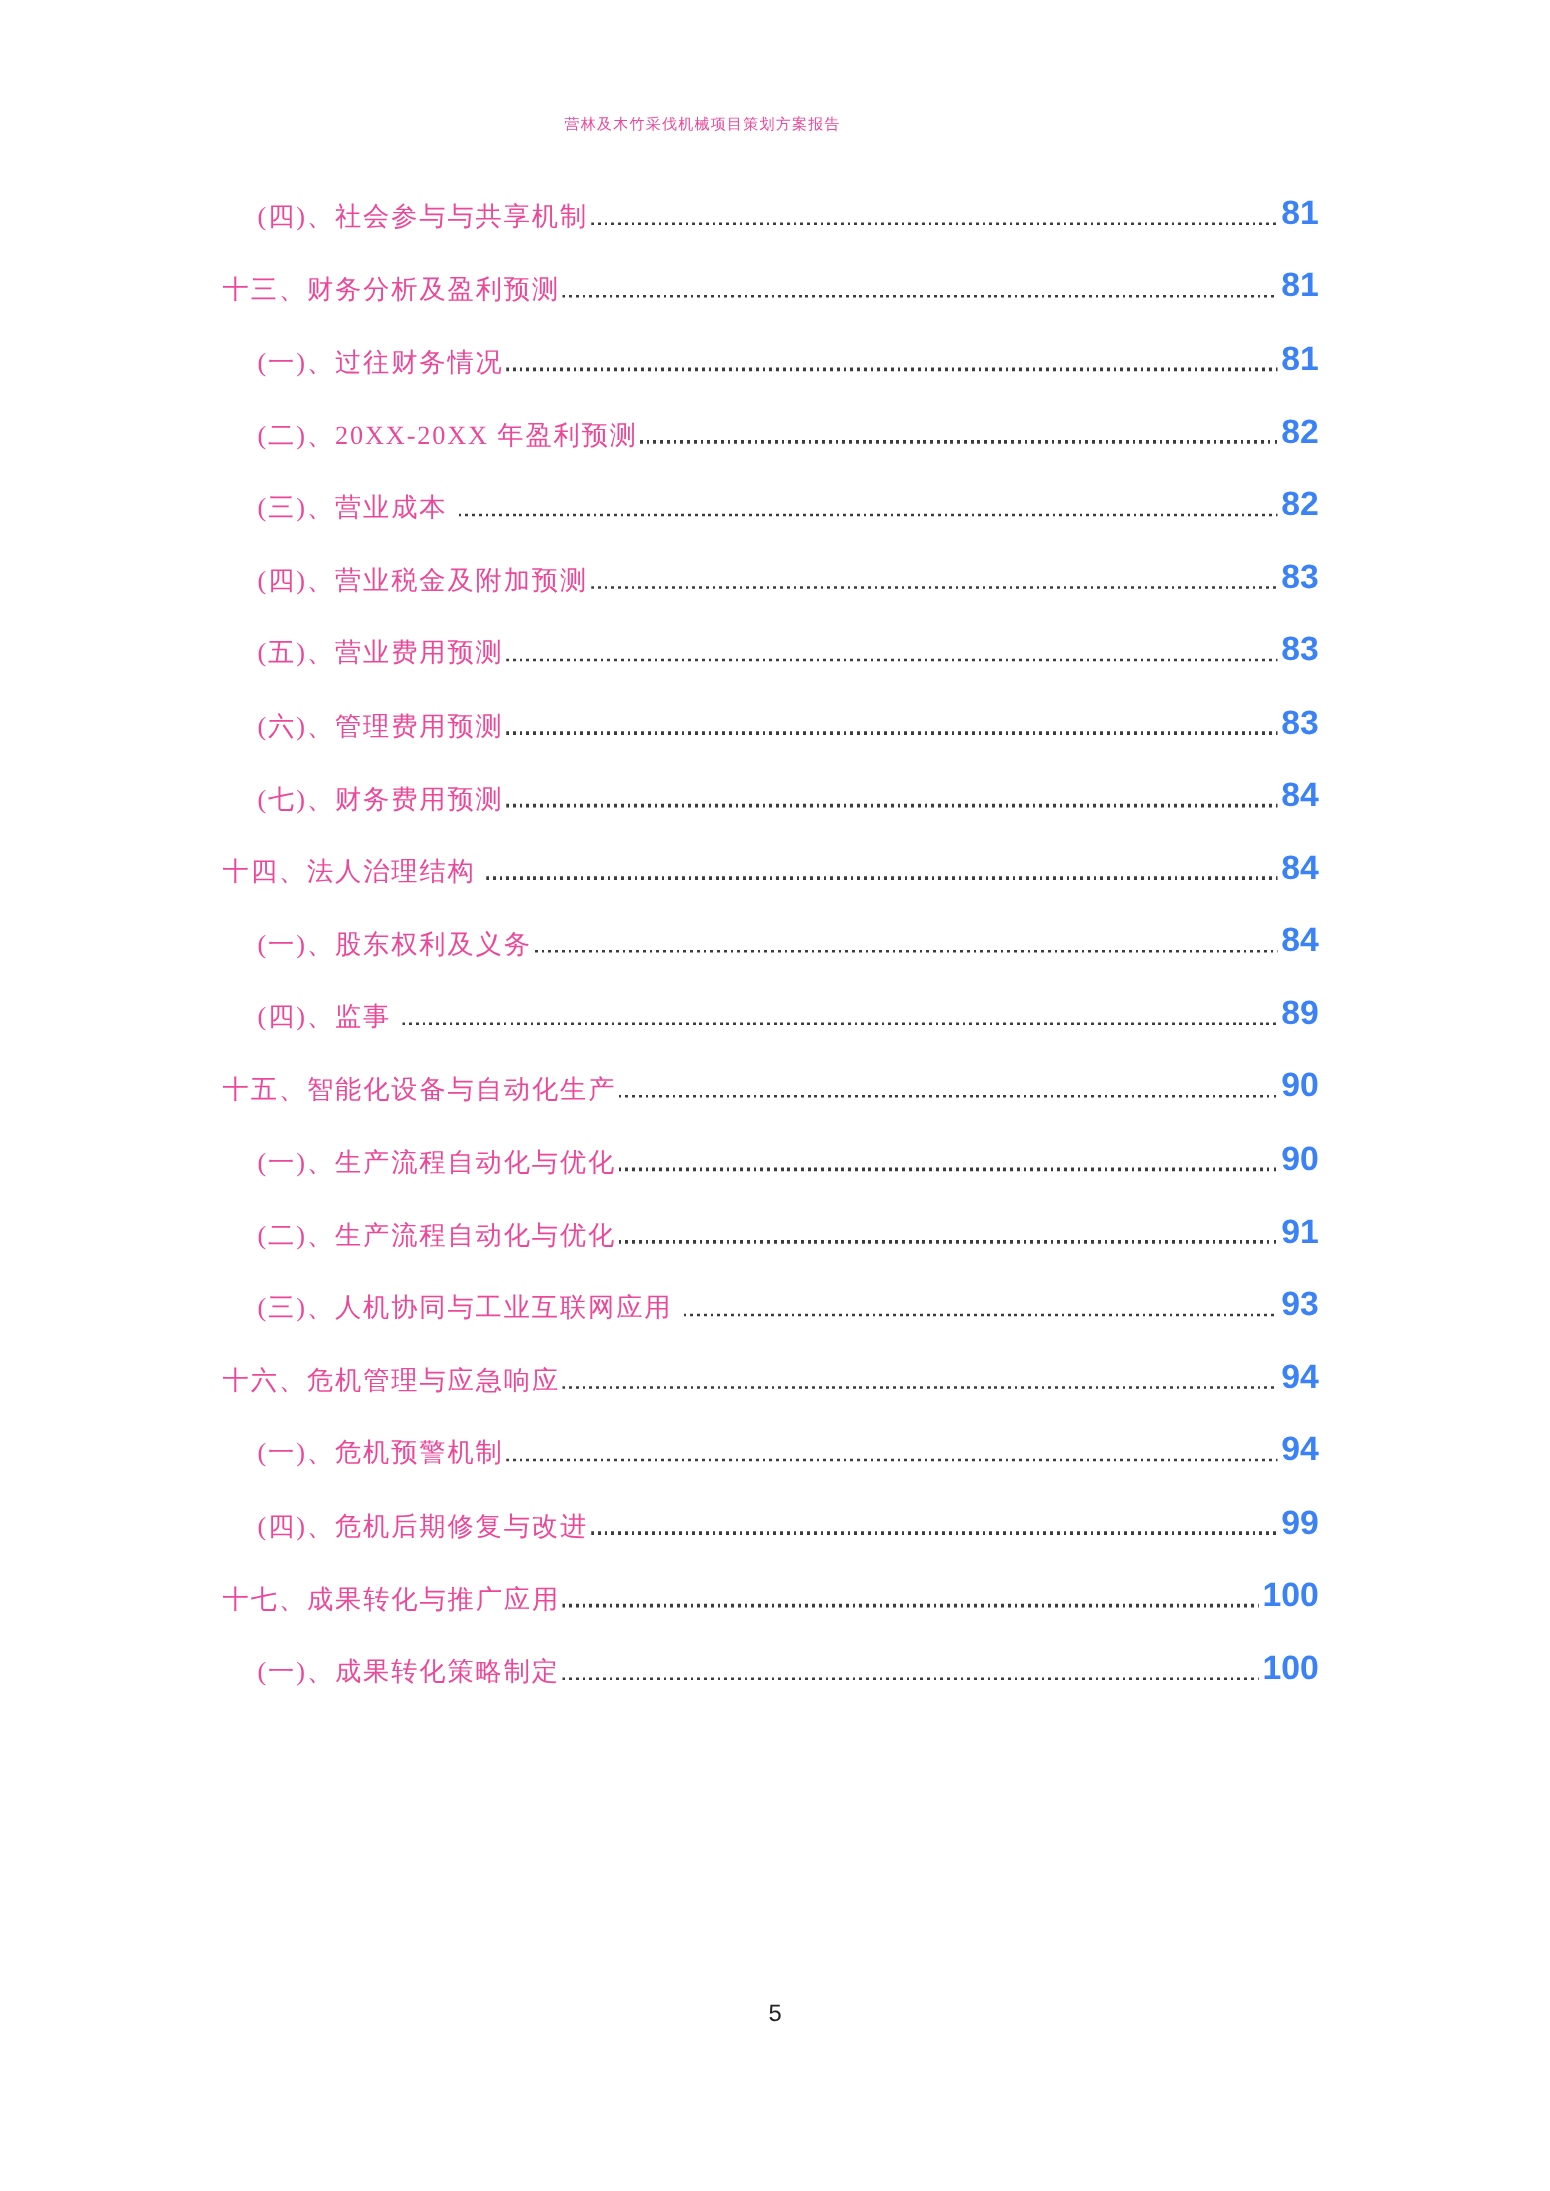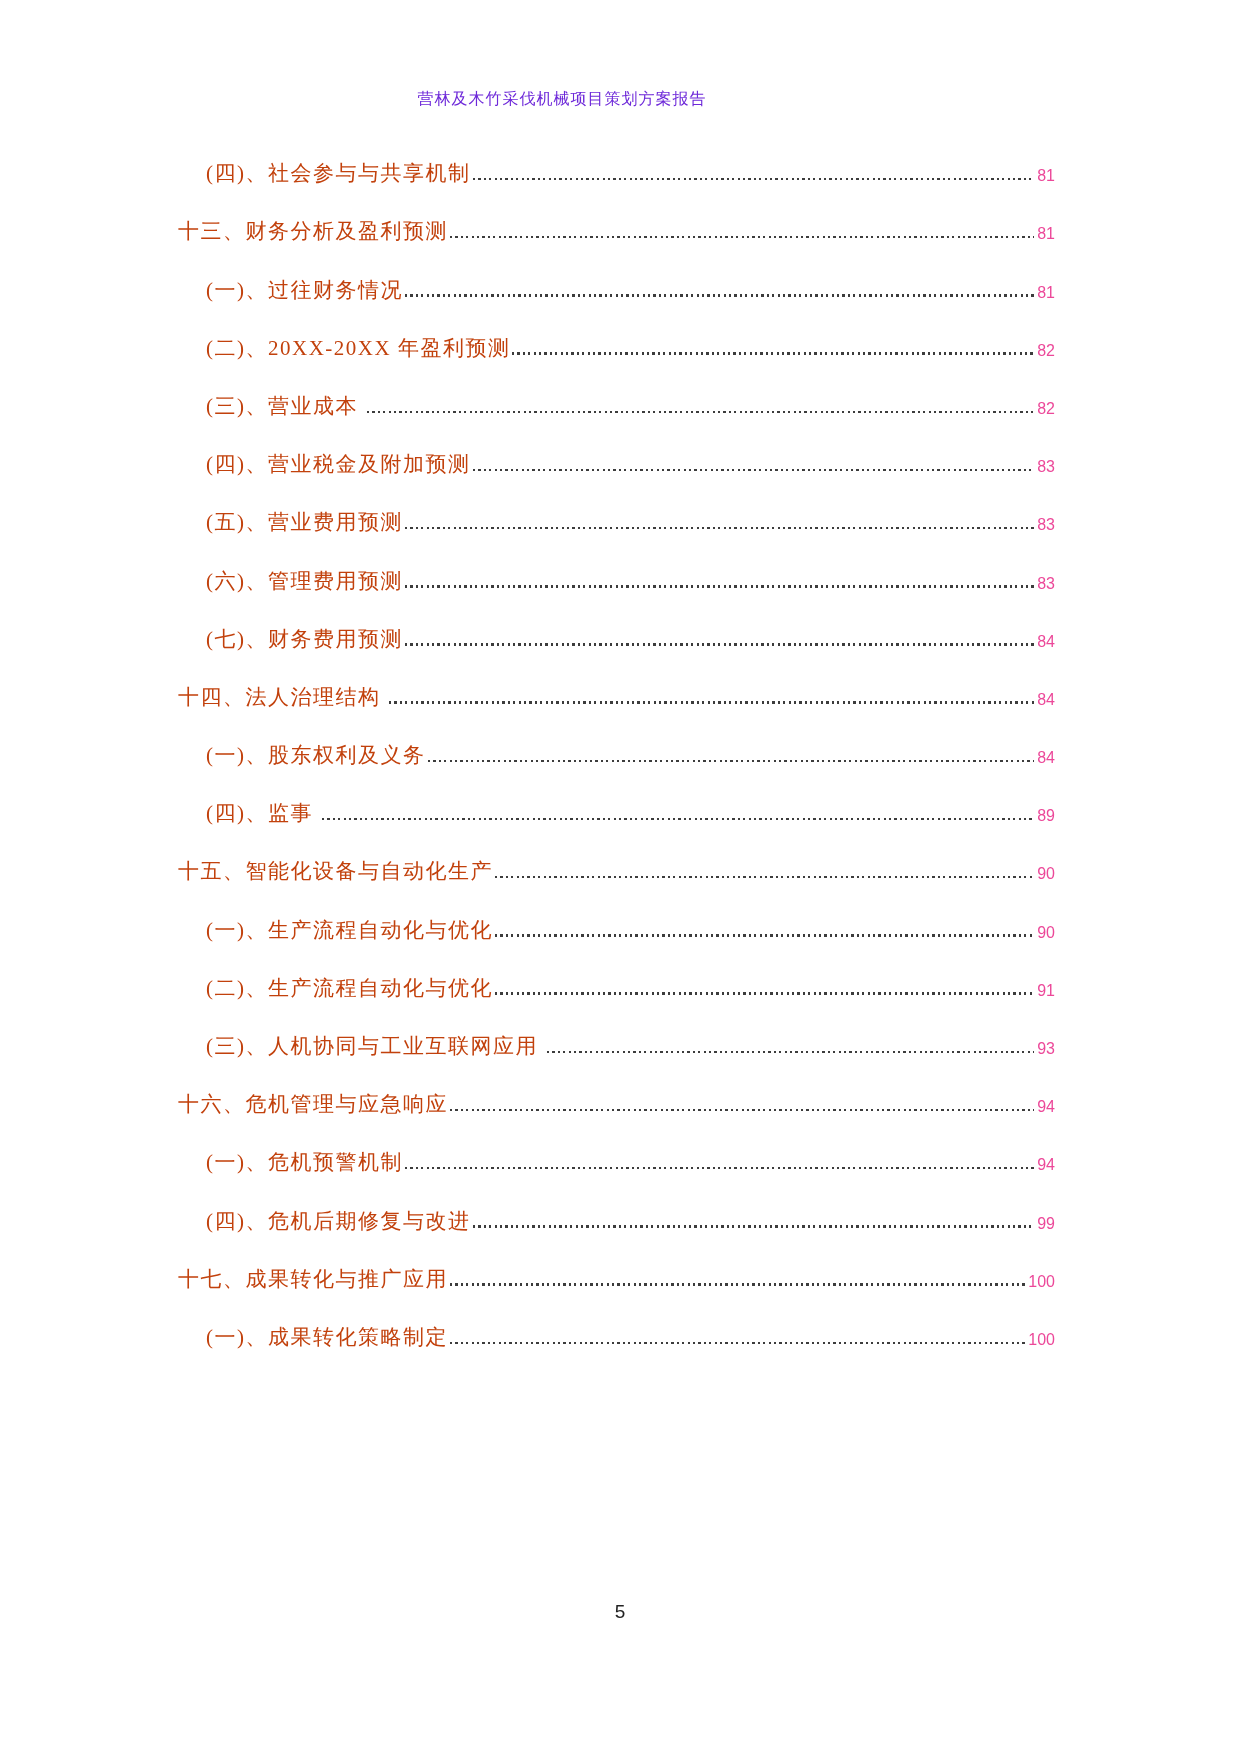--- a/index.html
+++ b/index.html
@@ -9,63 +9,64 @@
     background: #ffffff;
     position: relative;
     overflow: hidden;
     font-family: "Liberation Serif", serif;
   }
   .doc-header {
     position: absolute;
     top: 86px;
     left: 562px;
     transform: translateX(-50%);
-    font-size: 16px;
+    font-size: 12px;
     line-height: 26px;
-    color: #6d28d9;
+    color: #ec4899;
     letter-spacing: 1px;
     white-space: nowrap;
   }
   .toc {
     position: absolute;
     left: 178px;
     top: 141px;
     width: 877px;
   }
   .toc-row {
     display: flex;
     align-items: flex-end;
     height: 58.2px;
     box-sizing: border-box;
     padding-bottom: 15px;
   }
   .toc-row.lvl2 { padding-left: 28px; }
   .toc-label {
     font-size: 21px;
     line-height: 1;
-    color: #c2410c;
+    color: #ec4899;
     letter-spacing: 1.5px;
     white-space: pre;
     flex: 0 0 auto;
   }
   .toc-leader {
     flex: 1 1 auto;
     height: 2.4px;
     margin: 0 3px 4px 2px;
     background-image: repeating-linear-gradient(
       to right,
       #3c3c3c 0, #3c3c3c 2.2px,
       transparent 2.2px, transparent 5.4px);
   }
   .toc-page {
     flex: 0 0 auto;
-    font-size: 16px;
+    font-size: 27px;
     line-height: 1;
-    color: #ec4899;
+    color: #3b82f6;
     font-family: "Liberation Sans", sans-serif;
+    font-weight: bold;
   }
   .doc-footer {
     position: absolute;
     top: 1600px;
     left: 0;
     width: 1240px;
     text-align: center;
     font-size: 19px;
     line-height: 24px;
     color: #222222;

